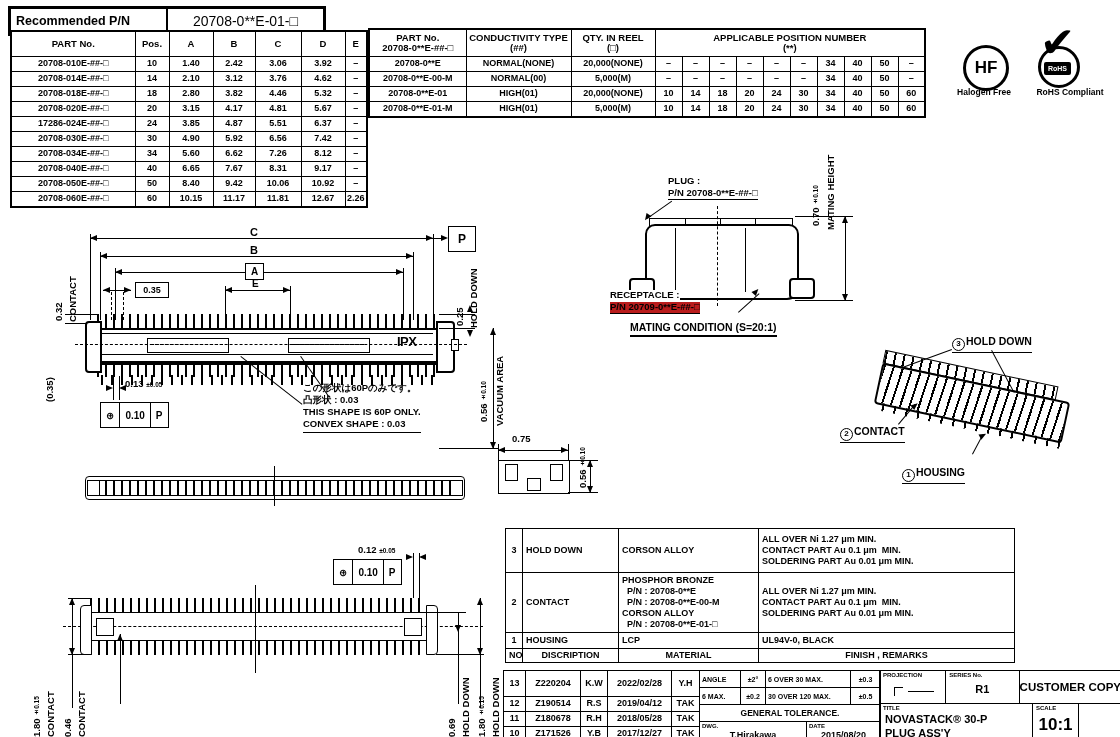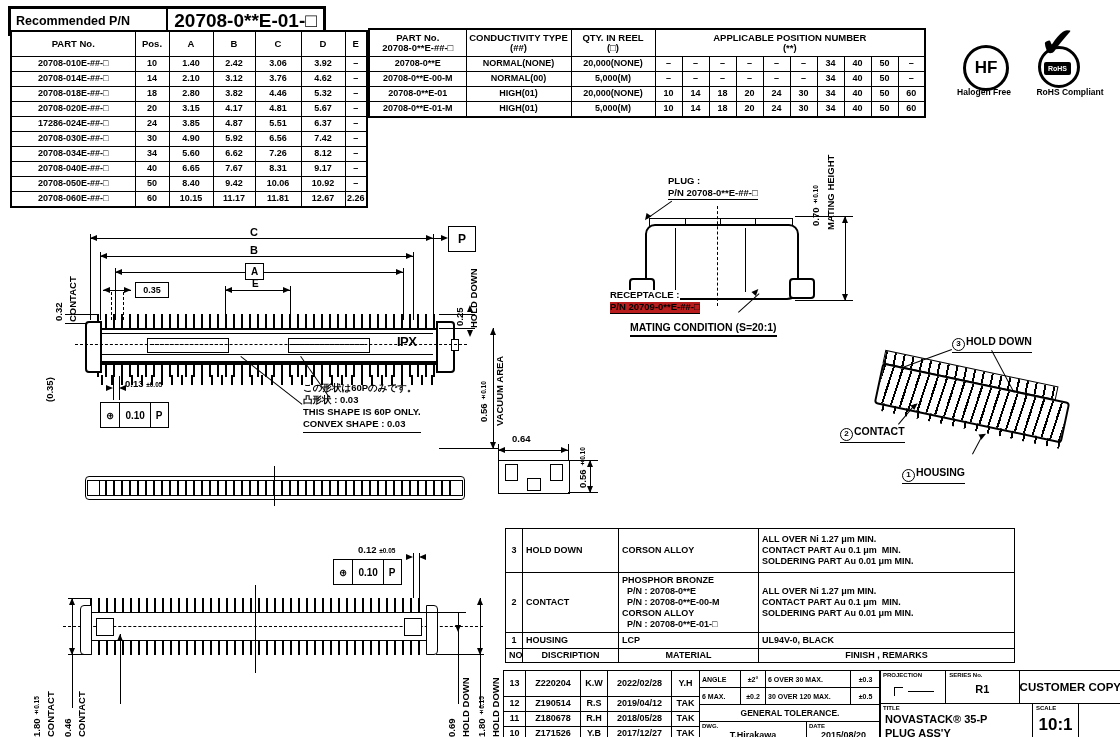--- a/index.html
+++ b/index.html
@@ -35,21 +35,21 @@
   .mtable td{border:1px solid #000;font-weight:bold;font-size:9px;line-height:11px;padding:1px 3px;vertical-align:middle;overflow:hidden;}
   .pre{white-space:pre;}
   .cnum{display:inline-flex;width:11px;height:11px;border:1.2px solid #000;border-radius:50%;font-size:8px;align-items:center;justify-content:center;margin-right:1px;font-weight:bold;vertical-align:-1px;}
   .smallcap{font-size:6px;font-weight:bold;}
 </style>
 </head>
 <body>
 
 <div class="abs" style="left:8px;top:6px;width:312px;height:24px;border:3px solid #000;display:flex;background:#fff;">
   <div style="width:150px;border-right:2px solid #000;display:flex;align-items:center;padding-left:5px;font-weight:bold;font-size:12.5px;">Recommended P/N</div>
-  <div style="flex:1;display:flex;align-items:center;justify-content:center;font-weight:bold;font-size:19px;">20708-0**E-01-□</div>
+  <div style="flex:1;display:flex;align-items:center;justify-content:center;font-weight:normal;font-size:14px;">20708-0**E-01-□</div>
 </div>
 
 <table class="dtable abs" style="left:10px;top:30px;width:356px;border:2px solid #000;">
   <colgroup>
       <col style="width:124px">
       <col style="width:34px">
       <col style="width:44px">
       <col style="width:42px">
       <col style="width:46px">
       <col style="width:44px">
@@ -367,21 +367,21 @@
 
 <div class="abs" style="left:85px;top:466px;width:380px;height:40px;">
   <div class="box" style="left:0px;top:10px;width:378px;height:22px;border-radius:4px;"></div>
   <div class="comb" style="left:12px;top:14px;width:354px;height:14px;border-top:1px solid #000;border-bottom:1px solid #000;"></div>
   <div class="box" style="left:2px;top:14px;width:11px;height:14px;border-width:1px;"></div>
   <div class="box" style="left:365px;top:14px;width:11px;height:14px;border-width:1px;"></div>
   <div class="vl" style="left:189px;top:0px;height:40px;"></div>
 </div>
 
 <div class="abs" style="left:490px;top:430px;width:130px;height:85px;">
-  <div class="lbl" style="left:22px;top:4px;font-size:9.5px;">0.64</div>
+  <div class="lbl" style="left:22px;top:4px;font-size:9.5px;">0.75</div>
   <div class="hl" style="left:8px;top:20px;width:70px;"></div>
   <div class="ar ar-l" style="left:8px;top:17px;"></div>
   <div class="ar ar-r" style="left:71px;top:17px;"></div>
   <div class="vl" style="left:8px;top:14px;height:16px;"></div>
   <div class="vl" style="left:78px;top:14px;height:16px;"></div>
   <div class="box" style="left:8px;top:30px;width:70px;height:32px;"></div>
   <div class="box" style="left:15px;top:34px;width:11px;height:15px;border-width:1px;"></div>
   <div class="box" style="left:60px;top:34px;width:11px;height:15px;border-width:1px;"></div>
   <div class="box" style="left:37px;top:48px;width:12px;height:11px;border-width:1px;"></div>
   <div class="hl" style="left:78px;top:30px;width:30px;"></div>
@@ -613,21 +613,21 @@
     </div>
     <div style="width:80px;border-right:1px solid #000;position:relative;">
       <div class="smallcap" style="position:absolute;left:3px;top:1px;">SERIES No.</div>
       <div style="position:absolute;left:0;right:0;top:12px;text-align:center;font-size:11px;font-weight:bold;">R1</div>
     </div>
     <div style="flex:1;display:flex;align-items:center;justify-content:center;font-size:11.5px;font-weight:bold;white-space:nowrap;">CUSTOMER COPY</div>
   </div>
   <div style="display:flex;height:35px;">
     <div style="width:152px;border-right:1px solid #000;position:relative;">
       <div class="smallcap" style="position:absolute;left:3px;top:1px;">TITLE</div>
-      <div style="position:absolute;left:5px;top:9px;font-size:11px;font-weight:bold;white-space:nowrap;">NOVASTACK® 35-P</div>
+      <div style="position:absolute;left:5px;top:9px;font-size:11px;font-weight:bold;white-space:nowrap;">NOVASTACK® 30-P</div>
       <div style="position:absolute;left:5px;top:23px;font-size:11px;font-weight:bold;white-space:nowrap;">PLUG ASS'Y</div>
     </div>
     <div style="width:45px;border-right:1px solid #000;position:relative;">
       <div class="smallcap" style="position:absolute;left:3px;top:1px;">SCALE</div>
       <div style="position:absolute;left:0;right:0;top:11px;text-align:center;font-size:17px;font-weight:bold;">10:1</div>
     </div>
     <div style="flex:1;"></div>
   </div>
 </div>
 

